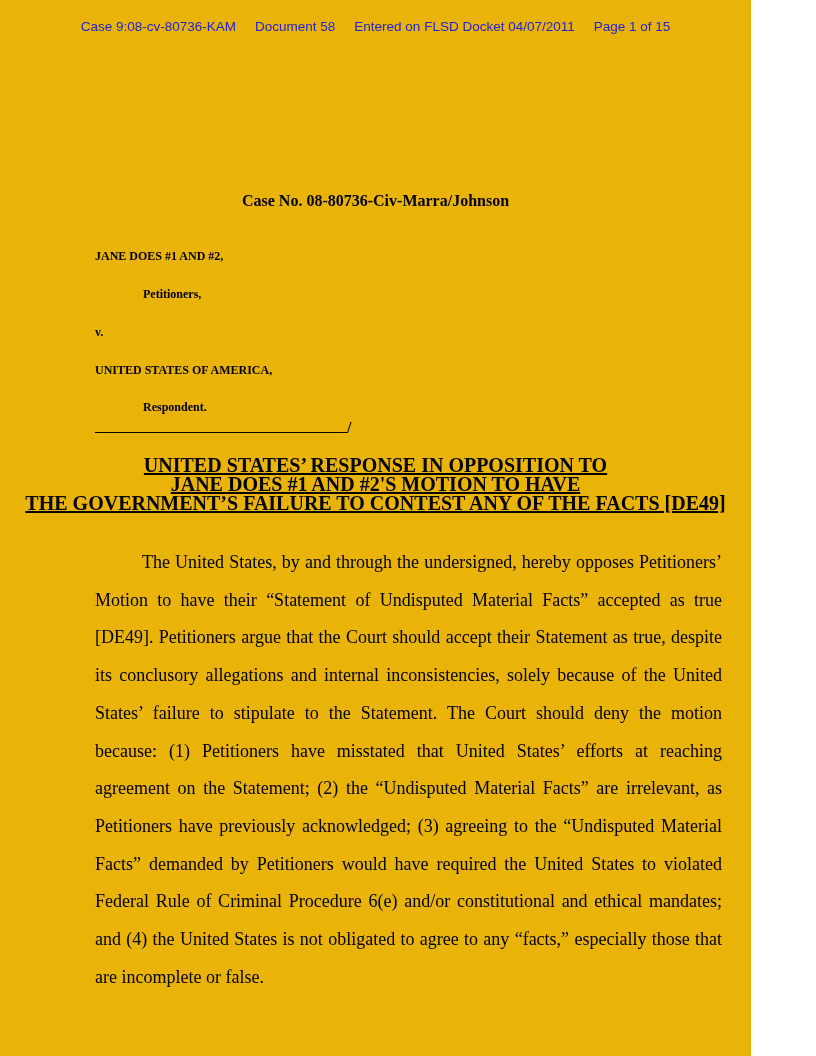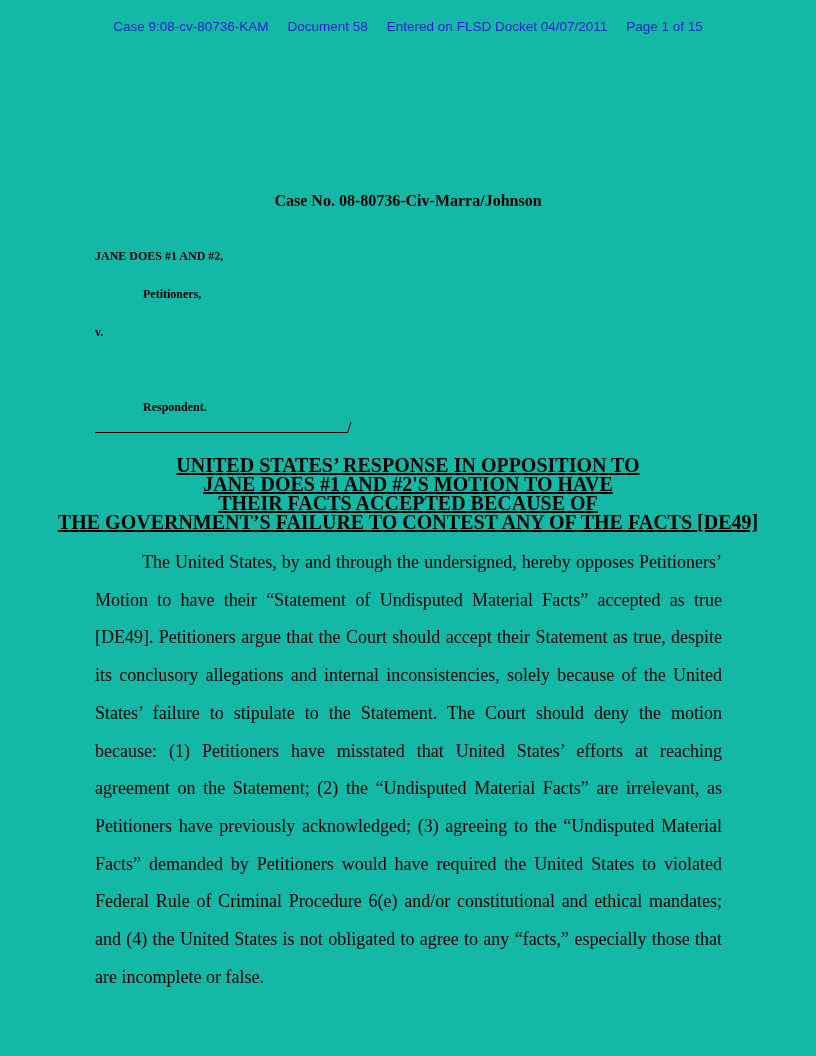--- a/index.html
+++ b/index.html
@@ -2,23 +2,23 @@
 <html><head>
 <meta charset="utf-8">
 <style>
   html, body {
     margin: 0;
     padding: 0;
     background: #ffffff;
   }
   .page {
     position: relative;
-    width: 816px;
+    width: 751px;
     height: 1056px;
-    background: #14b8a6;
+    background: #eab308;
     color: #000000;
     font-family: "Liberation Serif", "DejaVu Serif", serif;
     overflow: hidden;
     text-decoration: underline;
   }
   
   .stamp {
     position: absolute;
     top: 19px;
     left: 0;
@@ -109,28 +109,28 @@
     <span>Entered on FLSD Docket 04/07/2011</span>
     <span>Page 1 of 15</span>
   </div>
 
 
   <div class="case-number">Case No. 08-80736-Civ-Marra/Johnson</div>
 
   <div class="cap cap-petitioners">JANE DOES #1 AND #2,</div>
   <div class="cap cap-petitioners-role">Petitioners,</div>
   <div class="cap cap-versus">v.</div>
+  <div class="cap cap-respondent">UNITED STATES OF AMERICA,</div>
   <div class="cap cap-respondent-role">Respondent.</div>
 
   <div class="cap cap-separator">
     <span class="sep-line"></span><span>/</span>
   </div>
 
   <div class="doc-title">
     <div><span>UNITED STATES’ RESPONSE IN OPPOSITION TO</span></div>
     <div><span>JANE DOES #1 AND #2'S MOTION TO HAVE</span></div>
-    <div><span>THEIR FACTS ACCEPTED BECAUSE OF</span></div>
     <div><span>THE GOVERNMENT’S FAILURE TO CONTEST ANY OF THE FACTS [DE49]</span></div>
   </div>
 
   <p class="body-par">The United States, by and through the undersigned, hereby opposes Petitioners’ Motion to have their “Statement of Undisputed Material Facts” accepted as true [DE49].  Petitioners argue that the Court should accept their Statement as true, despite its conclusory allegations and internal inconsistencies, solely because of the United States’ failure to stipulate to the Statement.  The Court should deny the motion because: (1) Petitioners have misstated that United States’ efforts at reaching agreement on the Statement; (2) the “Undisputed Material Facts” are irrelevant, as Petitioners have previously acknowledged; (3) agreeing to the “Undisputed Material Facts” demanded by Petitioners would have required the United States to violated Federal Rule of Criminal Procedure 6(e) and/or constitutional and ethical mandates; and (4) the United States is not obligated to agree to any “facts,” especially those that are incomplete or false.</p>
 
 </div>
 
 </body></html>

